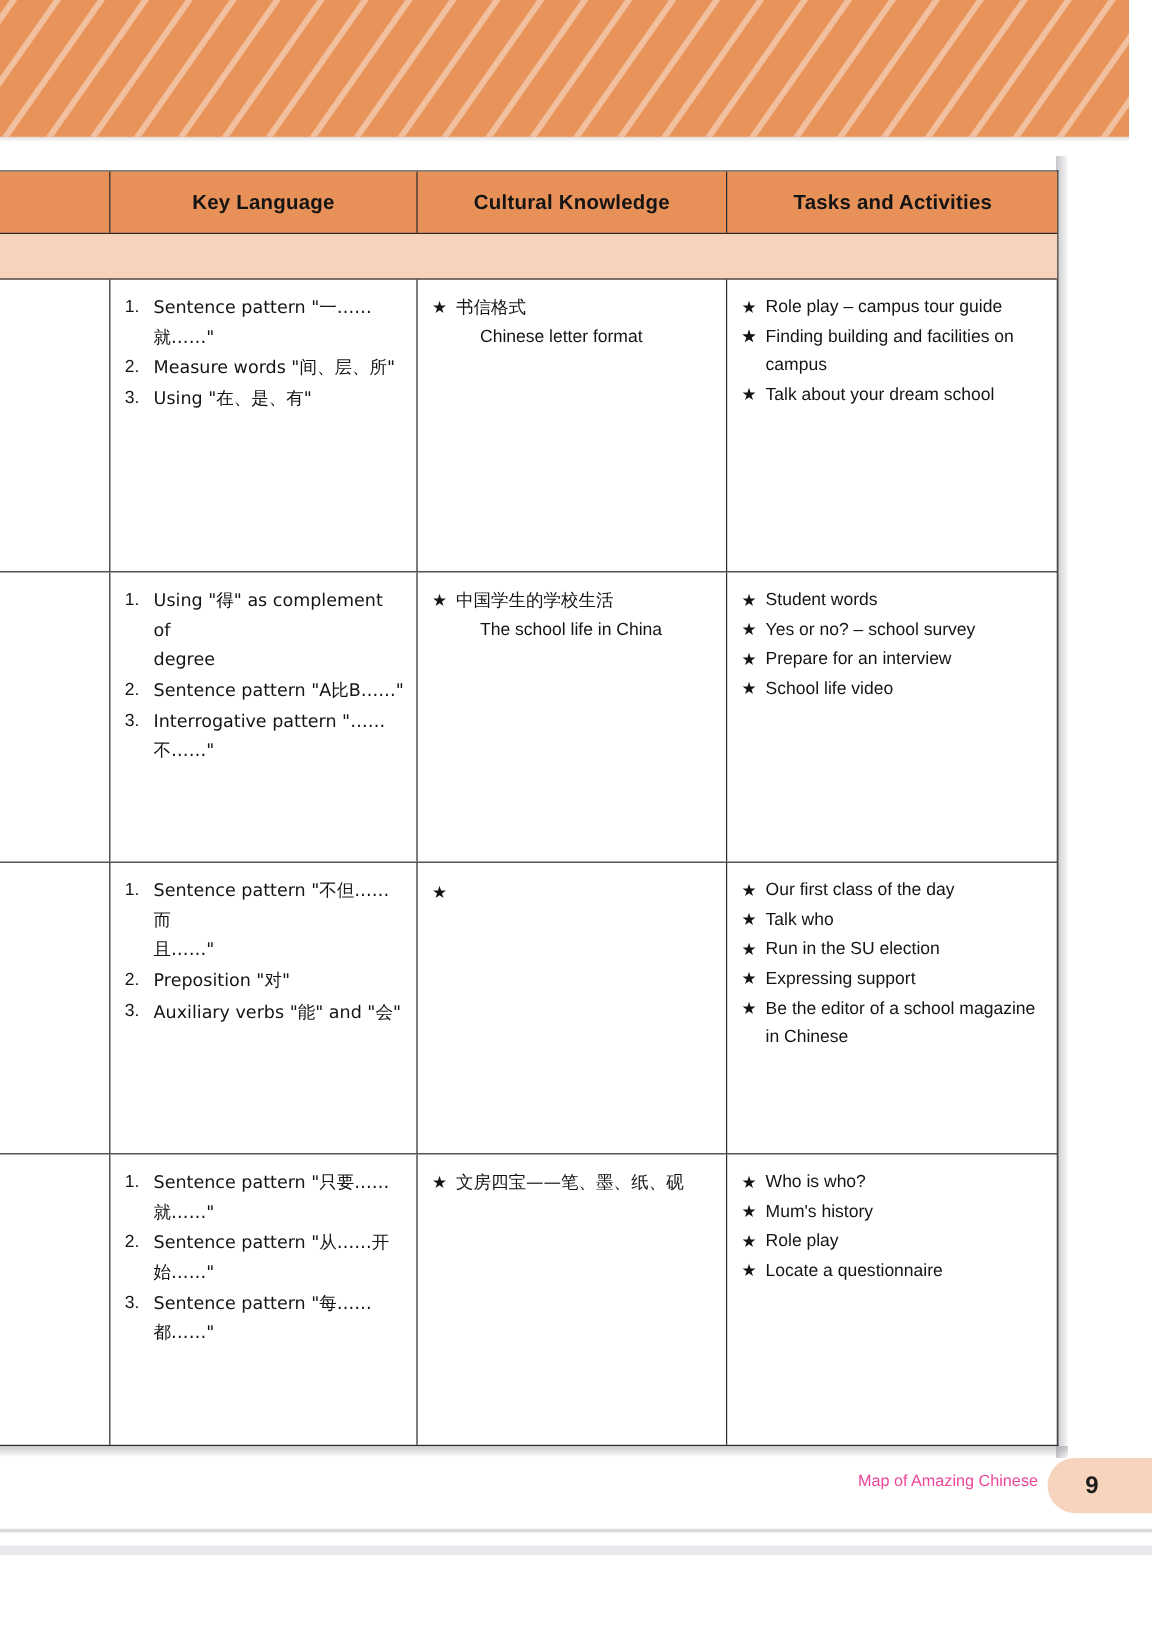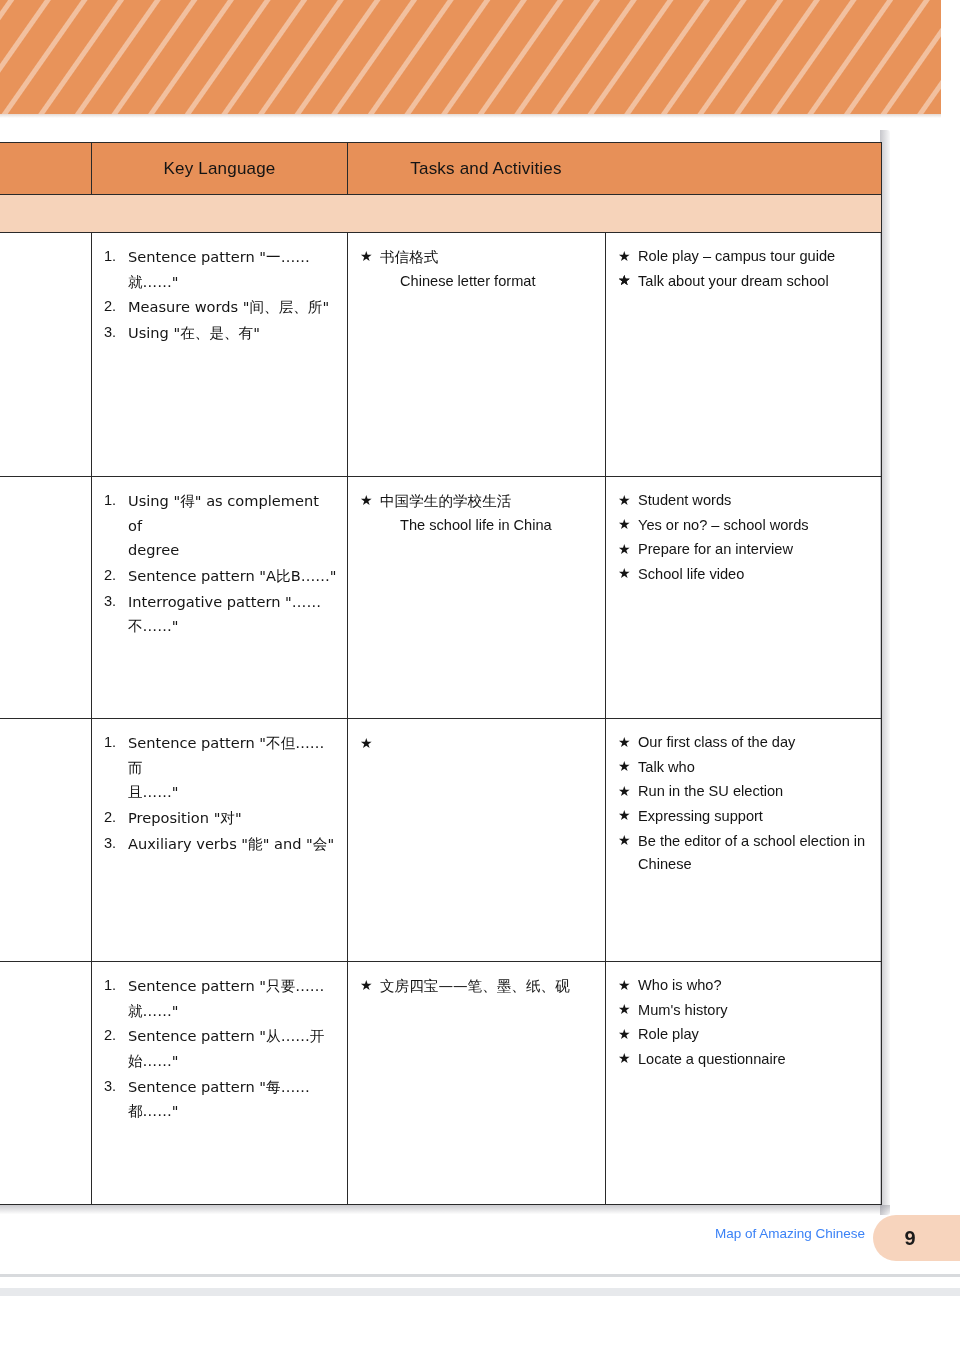--- a/index.html
+++ b/index.html
@@ -91,20 +91,21 @@
     border: 1px solid #2a2a2a;
     border-left: none;
   }
 
   .thead {
     position: relative;
     height: 52px;
     background: #e79058;
     border-bottom: 1px solid #2a2a2a;
     display: flex;
+    font-weight: bold;
   }
   .thead .th {
     display: flex;
     align-items: center;
     justify-content: center;
     color: #141414;
     font-size: 17px;
     letter-spacing: 0.2px;
     border-right: 1px solid #2a2a2a;
     height: 100%;
@@ -201,21 +202,21 @@
     font-weight: bold;
     color: #1b1b1b;
   }
   .footer-label {
     position: absolute;
     left: 660px;
     top: 1226px;
     width: 205px;
     text-align: right;
     font-size: 13.5px;
-    color: #3b82f6;
+    color: #ec4899;
   }
 
   
   .bottom-edge {
     position: absolute;
     left: 0;
     top: 1288px;
     width: 960px;
     height: 8px;
     background: #e7e9ec;
@@ -248,20 +249,21 @@
 
   <div class="sheet"></div>
   <div class="sheet-shadow-right"></div>
   <div class="sheet-shadow-bottom"></div>
 
   <div class="table">
 
     <div class="thead">
       <div class="th col-a"></div>
       <div class="th col-b">Key Language</div>
+      <div class="th col-c">Cultural Knowledge</div>
       <div class="th col-d">Tasks and Activities</div>
     </div>
 
     <div class="subband"></div>
 
     <div class="tbody">
 
       <div class="trow" style="height:244px;">
         <div class="tcell col-a cell-empty"></div>
         <div class="tcell col-b">
@@ -287,21 +289,21 @@
               <span class="star">★</span>
               <span class="cn">书信格式</span>
               <span class="cult-en">Chinese letter format</span>
             </li>
           </ul>
         </div>
         <div class="tcell col-d">
           <ul class="starlist">
             <li><span class="star">★</span><span>Role play – campus tour guide</span></li>
             <li><span class="star">★</span></li>
-            <li><span class="star">★</span></li>
+            <li><span class="star">★</span><span>Finding building and facilities on campus</span></li>
             <li><span class="star">★</span><span>Talk about your dream school</span></li>
           </ul>
         </div>
       </div>
 
       <div class="trow" style="height:242px;">
         <div class="tcell col-a cell-empty"></div>
         <div class="tcell col-b">
           <ul class="numlist">
             <li>
@@ -325,21 +327,21 @@
             <li>
               <span class="star">★</span>
               <span class="cn">中国学生的学校生活</span>
               <span class="cult-en">The school life in China</span>
             </li>
           </ul>
         </div>
         <div class="tcell col-d">
           <ul class="starlist">
             <li><span class="star">★</span><span>Student words</span></li>
-            <li><span class="star">★</span><span>Yes or no? – school words</span></li>
+            <li><span class="star">★</span><span>Yes or no? – school survey</span></li>
             <li><span class="star">★</span><span>Prepare for an interview</span></li>
             <li><span class="star">★</span><span>School life video</span></li>
           </ul>
         </div>
       </div>
 
       <div class="trow" style="height:243px;">
         <div class="tcell col-a cell-empty"></div>
         <div class="tcell col-b">
           <ul class="numlist">
@@ -364,21 +366,21 @@
               <span class="star">★</span>
             </li>
           </ul>
         </div>
         <div class="tcell col-d">
           <ul class="starlist">
             <li><span class="star">★</span><span>Our first class of the day</span></li>
             <li><span class="star">★</span><span>Talk who</span></li>
             <li><span class="star">★</span><span>Run in the SU election</span></li>
             <li><span class="star">★</span><span>Expressing support</span></li>
-            <li><span class="star">★</span><span>Be the editor of a school election in Chinese</span></li>
+            <li><span class="star">★</span><span>Be the editor of a school magazine in Chinese</span></li>
           </ul>
         </div>
       </div>
 
       <div class="trow" style="height:242px;">
         <div class="tcell col-a cell-empty"></div>
         <div class="tcell col-b">
           <ul class="numlist">
             <li>
               <span class="num">1.</span>

